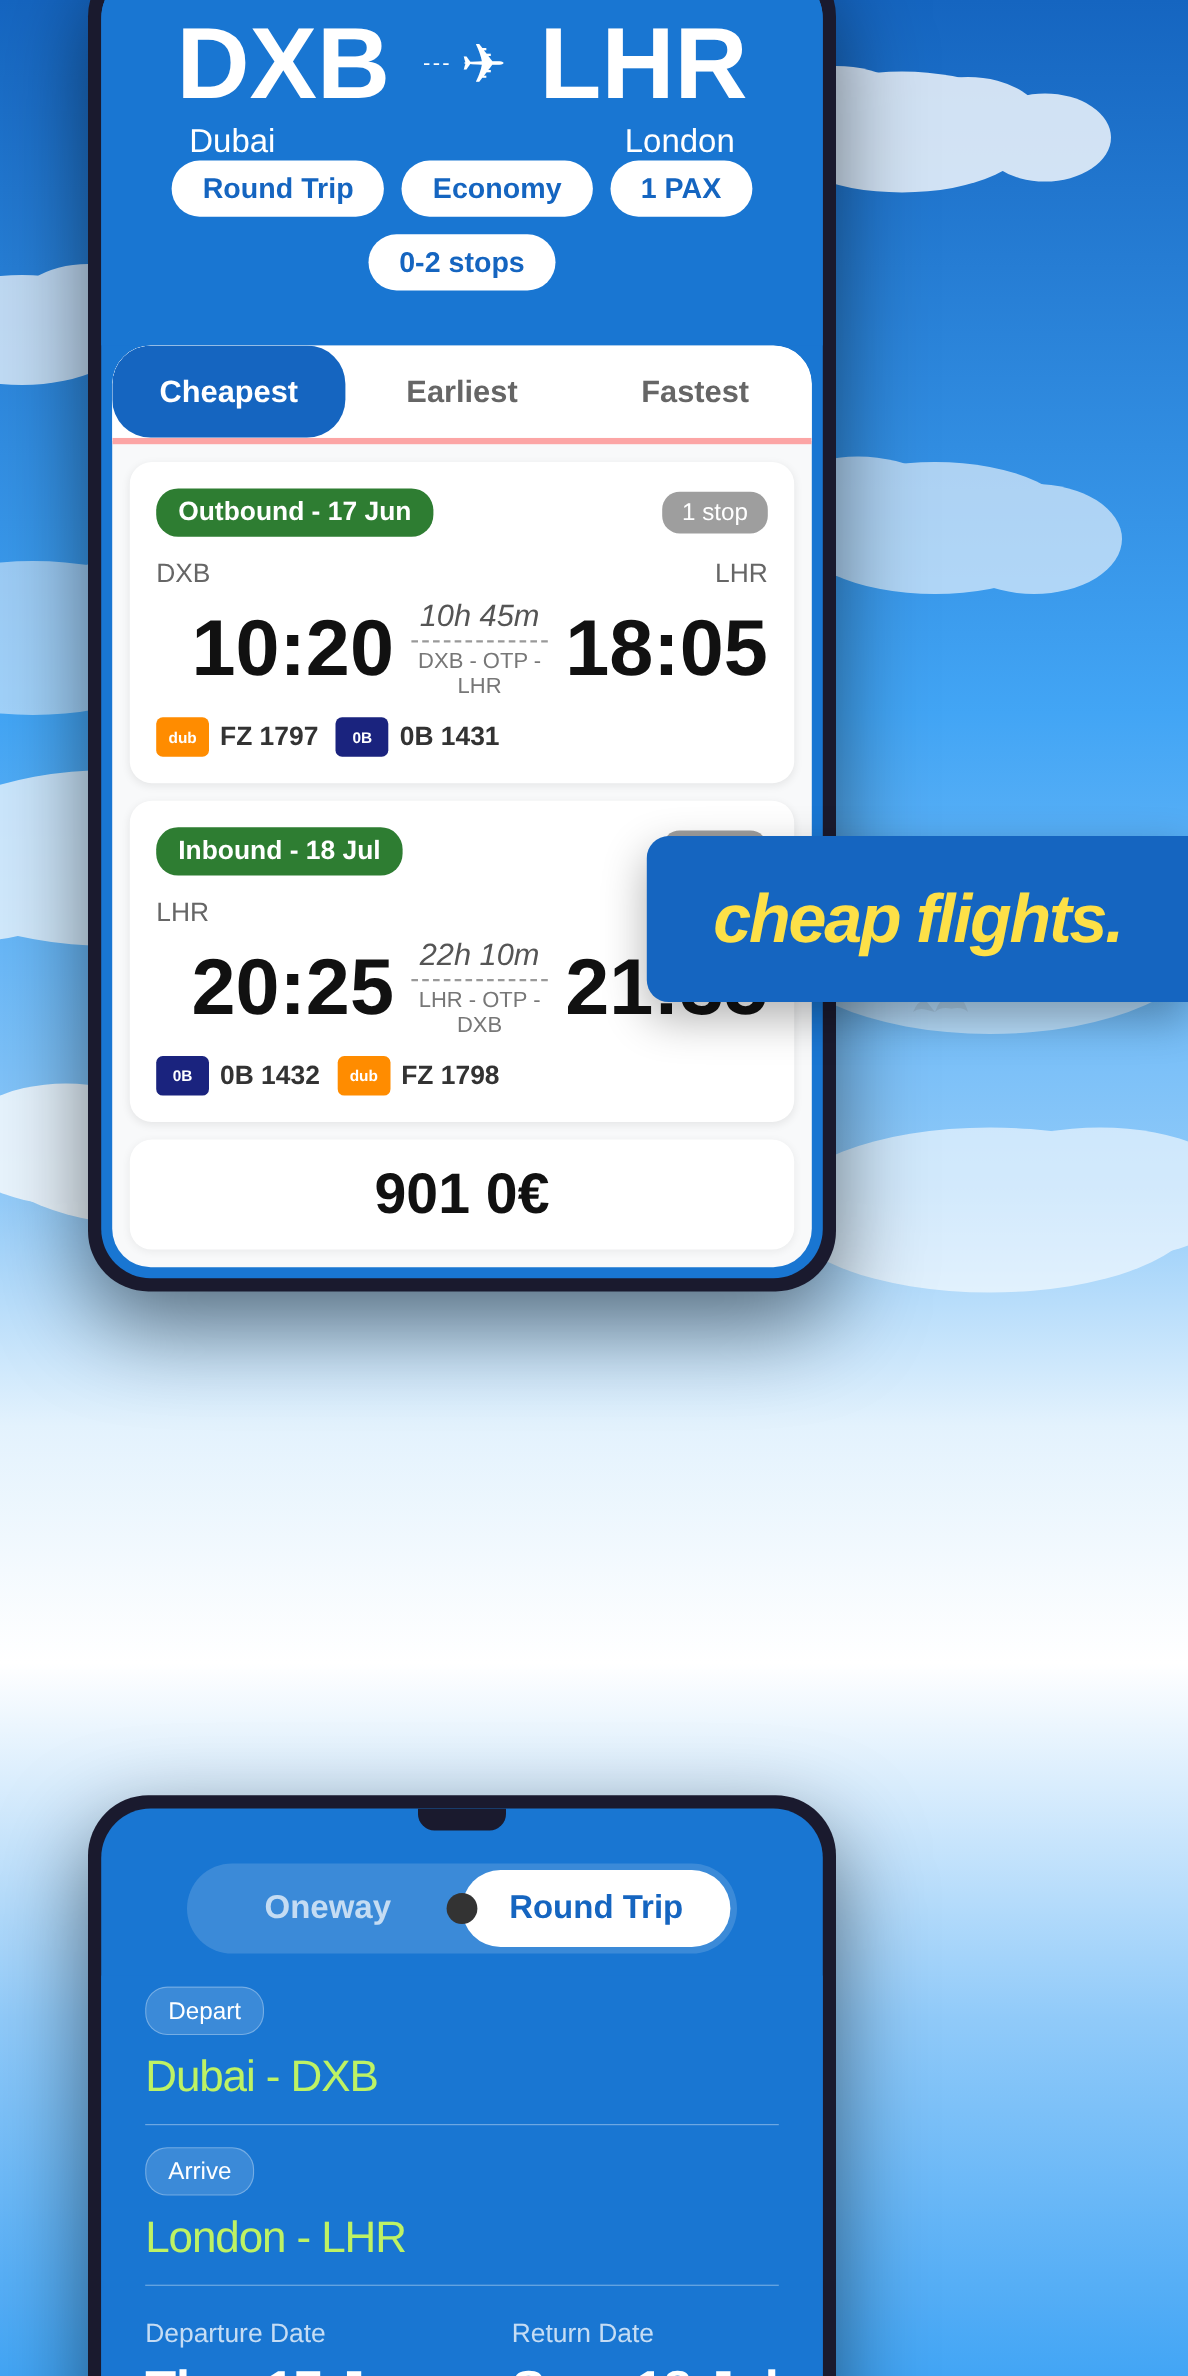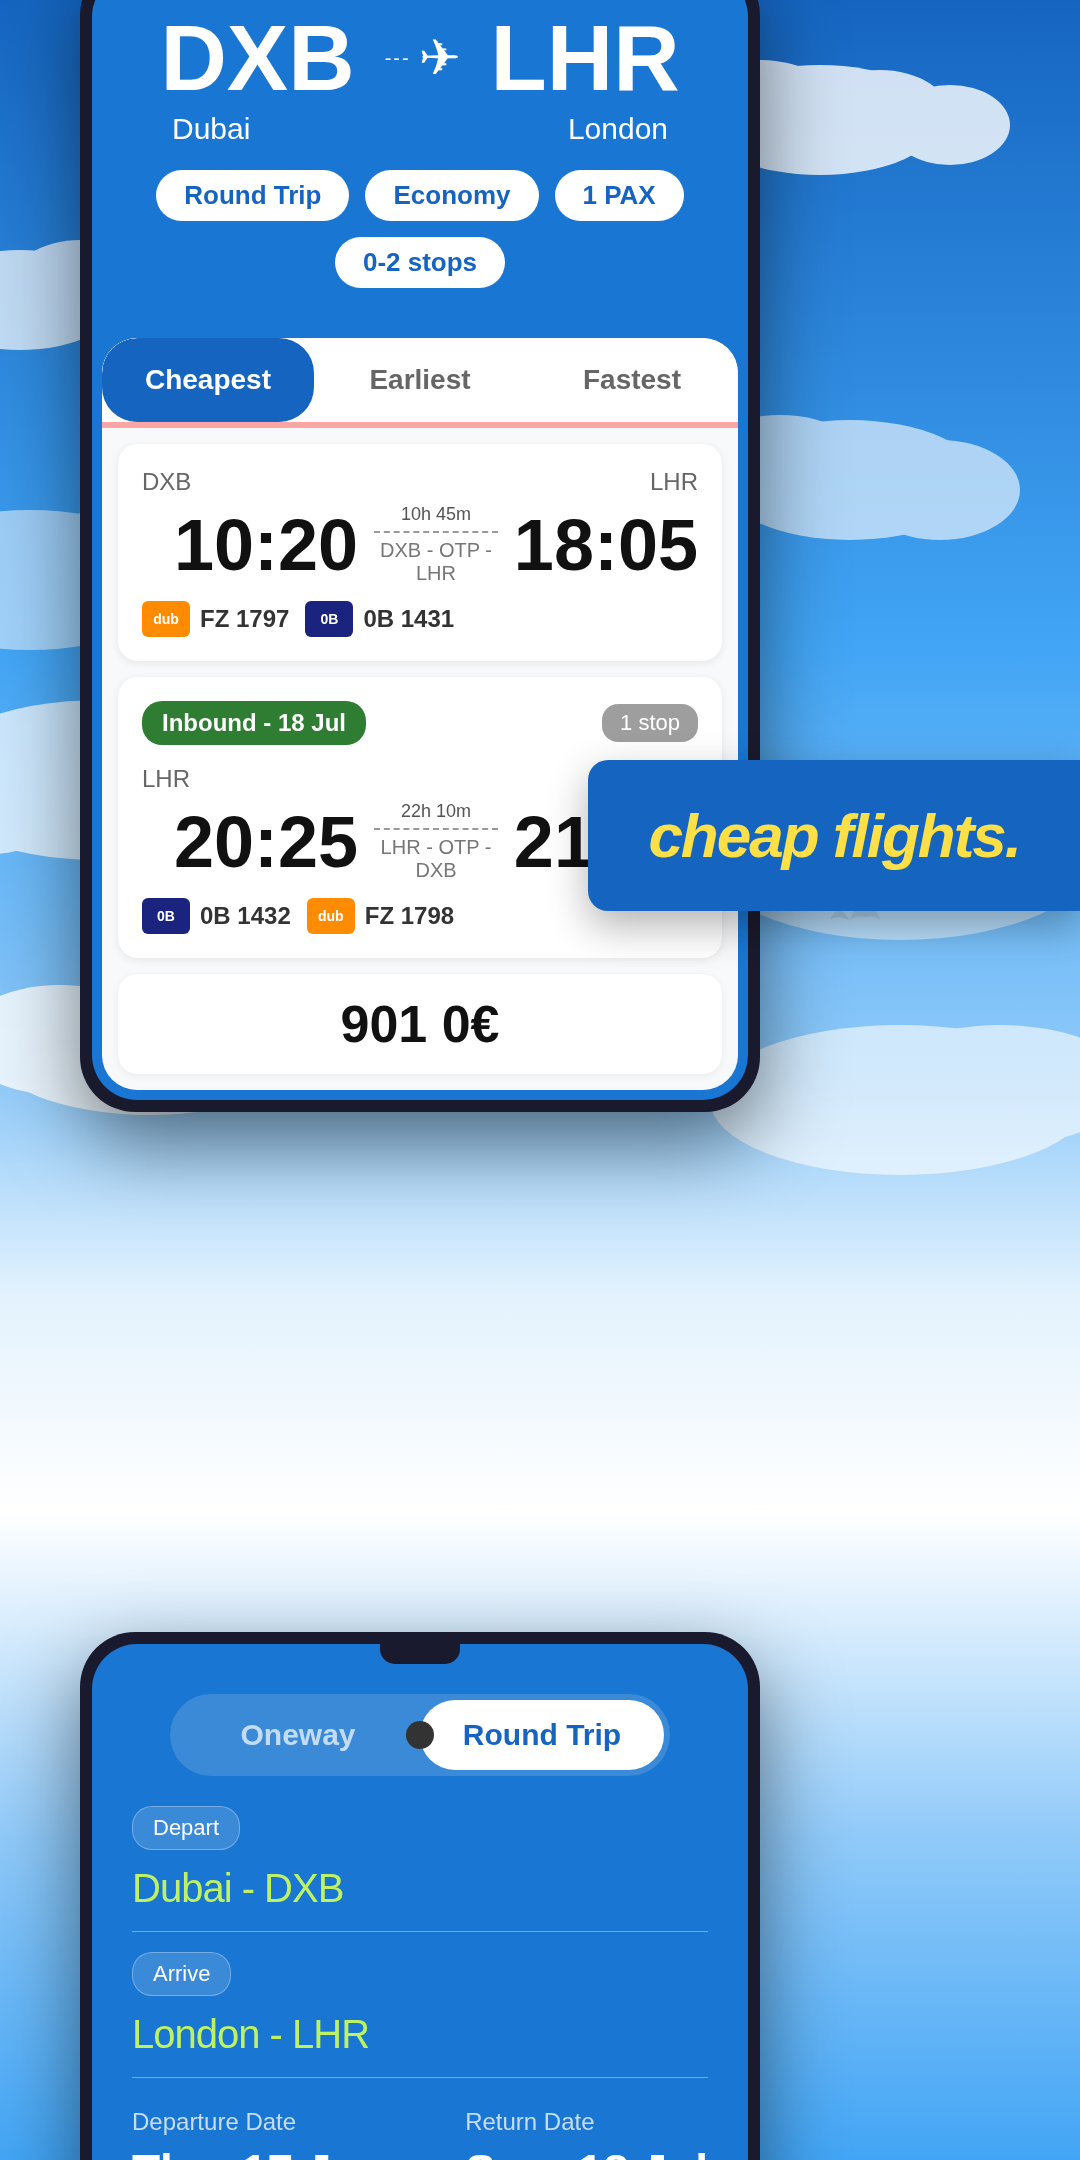--- a/index.html
+++ b/index.html
@@ -65,21 +65,20 @@
       color: white;
       display: flex;
       align-items: center;
       gap: 8px;
     }
 
     .airport-names-row {
       display: flex;
       justify-content: space-between;
       padding: 0 40px;
-      margin-bottom: 24px;
     }
 
     .airport-name {
       font-size: 30px;
       color: white;
       font-weight: 400;
     }
 
     .airport-name.right { text-align: right; }
 
@@ -193,23 +192,24 @@
       line-height: 1;
     }
 
     .duration-info {
       text-align: center;
       flex: 1;
       padding: 0 16px;
     }
 
     .duration-text {
-      font-size: 18px;
+      font-size: 28px;
       color: #555;
       margin-bottom: 4px;
+      font-style: italic;
     }
 
     .route-path-text {
       font-size: 20px;
       color: #777;
     }
 
     .airlines-row {
       display: flex;
       gap: 16px;
@@ -474,20 +474,24 @@
 
     <div class="phone1-content">
 
       <div class="tabs-row">
         <div class="tab active">Cheapest</div>
         <div class="tab">Earliest</div>
         <div class="tab">Fastest</div>
       </div>
 
       <div class="flight-card">
+        <div class="card-header">
+          <span class="direction-badge">Outbound - 17 Jun</span>
+          <span class="stops-badge">1 stop</span>
+        </div>
         <div class="route-row">
           <span class="airport-small">DXB</span>
           <span class="airport-small">LHR</span>
         </div>
         <div class="times-row">
           <span class="time-big">10:20</span>
           <div class="duration-info">
             <div class="duration-text">10h 45m</div>
             <div style="border-top: 2px dashed #999; margin: 6px 0;"></div>
             <div class="route-path-text">DXB - OTP - LHR</div>

